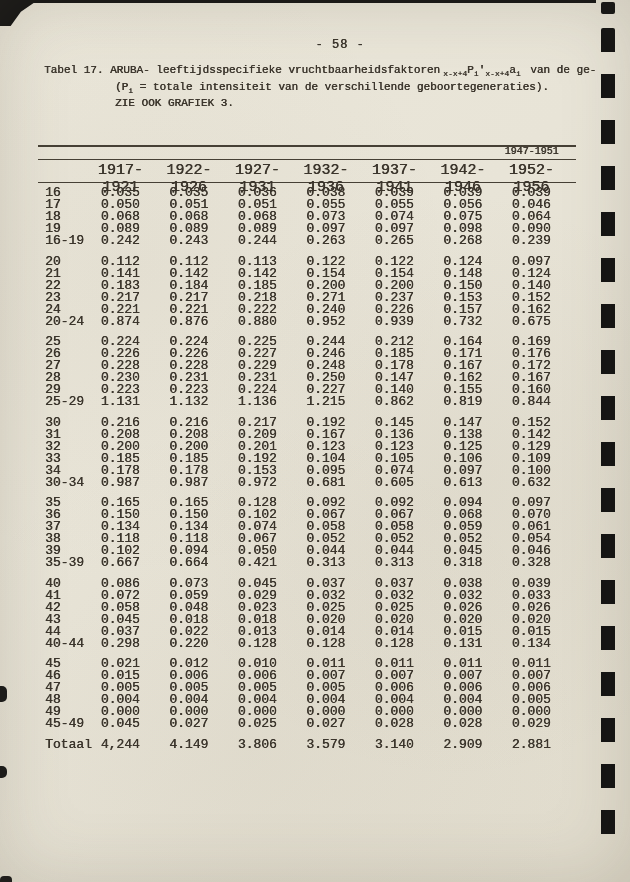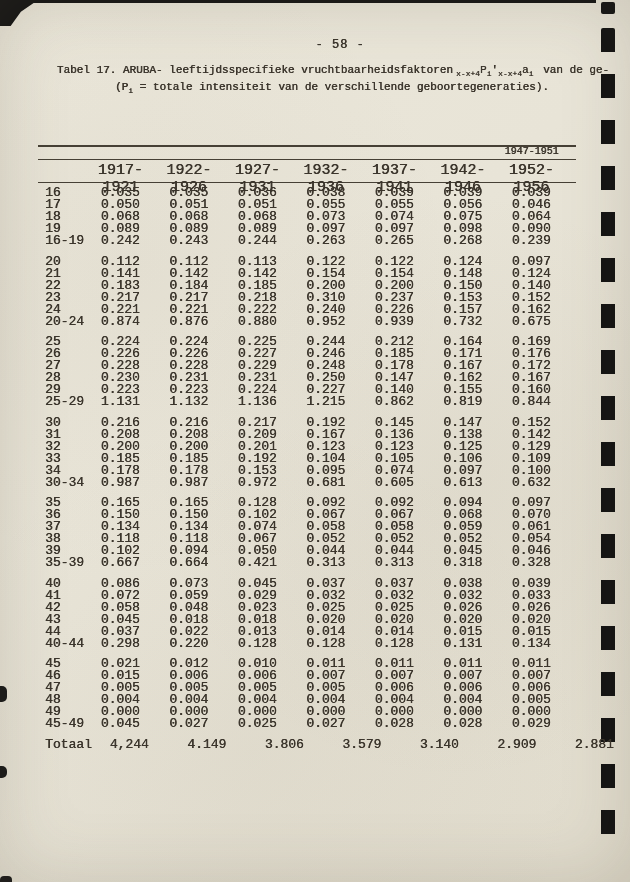--- a/index.html
+++ b/index.html
@@ -28,38 +28,38 @@
   .blob{position:absolute;left:0;width:7px;background:#181818;border-radius:0 5px 5px 0;}
   .blob1{top:686px;height:16px;}
   .blob2{top:766px;height:12px;}
   .blob3{bottom:0;left:0;width:12px;height:6px;background:#181818;border-radius:4px 4px 0 0;position:absolute;}
   
   .pageno{position:absolute;left:0;width:100%;text-align:center;font-size:12px;letter-spacing:1px;padding-left:25px;}
   .pageno.top{top:38px;}
   .pageno.bottom{top:836px;}
   
   .title{position:absolute;left:44px;top:64px;font-size:11px;line-height:13.5px;width:565px;}
-  .t-line1{white-space:nowrap;text-align:right;}
+  .t-line1{white-space:nowrap;}
   .t-ind{margin-left:71px;}
   .formula{margin:0 3px;}
   .formula sub, .title sub{font-size:8px;}
   
   .rule{position:absolute;left:38px;width:538px;height:1.5px;background:#464035;}
   .r1{top:145px;} .r2{top:158.5px;} .r3{top:181.5px;}
   
   .thead{position:absolute;left:38px;top:162px;display:grid;
     grid-template-columns:48px repeat(7,68.5px);font-size:15px;}
   .thead .cell{text-align:center;}
   .lastcol-l1{position:absolute;left:497px;top:146px;width:69px;text-align:center;font-size:10px;}
   .tbody{position:absolute;left:38px;top:187px;font-size:13px;}
   .group{margin-bottom:8.5px;}
   .row{display:grid;grid-template-columns:48px repeat(7,68.5px);height:12px;line-height:12px;}
   .cell{text-align:center;}
   .cell.label{text-align:left;padding-left:7px;}
-  .row.total{margin-top:4px;gap:9px;}
+  .row.total{margin-top:4px;}
 </style>
 </head>
 <body>
 
 <div class="page">
   <div class="texture"></div>
 
   <div class="corner-tl"></div>
   <div class="top-line"></div>
   <div class="binder-top"></div>
@@ -69,20 +69,21 @@
   <div class="blob3"></div>
 
   <div class="pageno top ink">- 58 -</div>
 
   <div class="title ink">
     <div class="t-line1">
       <span>Tabel 17. ARUBA- leeftijdsspecifieke vruchtbaarheidsfaktoren</span><span class="formula"><sub>x-x+4</sub><span>P</span><sub>i</sub><span>'</span><sub>x-x+4</sub><span>a</span><sub>i</sub></span>
       <span>van de ge-</span>
     </div>
     <div class="t-ind"><span>(P</span><sub>i</sub><span> = totale intensiteit van de verschillende geboortegeneraties).</span></div>
+    <div class="t-ind">ZIE OOK GRAFIEK 3.</div>
   </div>
 
   <div class="rule r1"></div>
   <div class="rule r2"></div>
   <div class="rule r3"></div>
 
   <div class="thead ink">
       <div class="cell label"></div>
       <div class="cell">1917-1921</div>
       <div class="cell">1922-1926</div>
@@ -176,21 +177,21 @@
           <div class="cell">0.200</div>
           <div class="cell">0.200</div>
           <div class="cell">0.150</div>
           <div class="cell">0.140</div>
         </div>
         <div class="row">
           <div class="cell label">23</div>
           <div class="cell">0.217</div>
           <div class="cell">0.217</div>
           <div class="cell">0.218</div>
-          <div class="cell">0.310</div>
+          <div class="cell">0.271</div>
           <div class="cell">0.237</div>
           <div class="cell">0.153</div>
           <div class="cell">0.152</div>
         </div>
         <div class="row">
           <div class="cell label">24</div>
           <div class="cell">0.221</div>
           <div class="cell">0.221</div>
           <div class="cell">0.222</div>
           <div class="cell">0.240</div>

